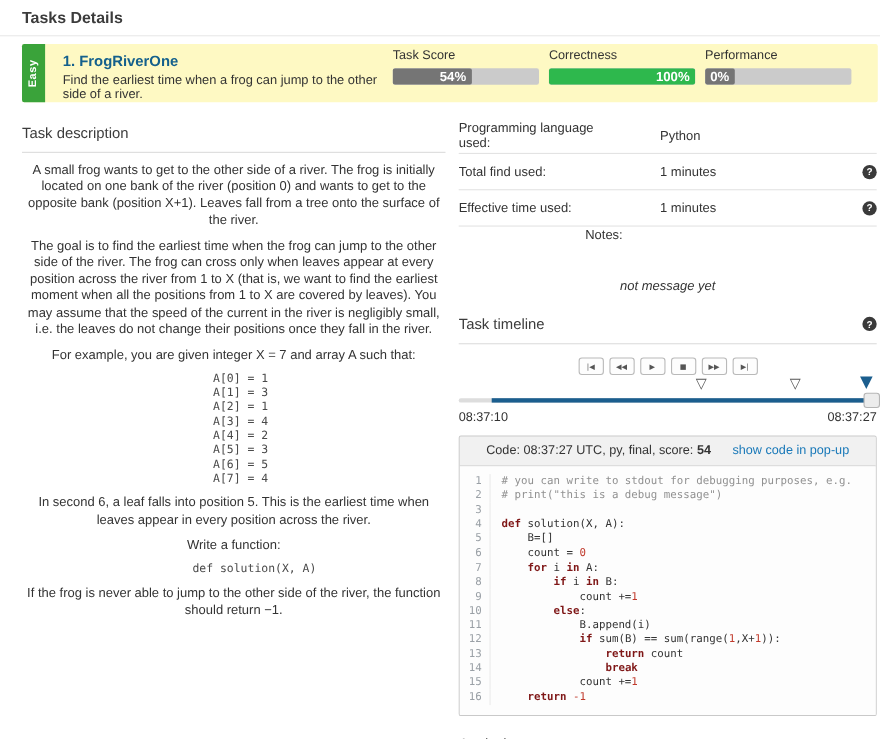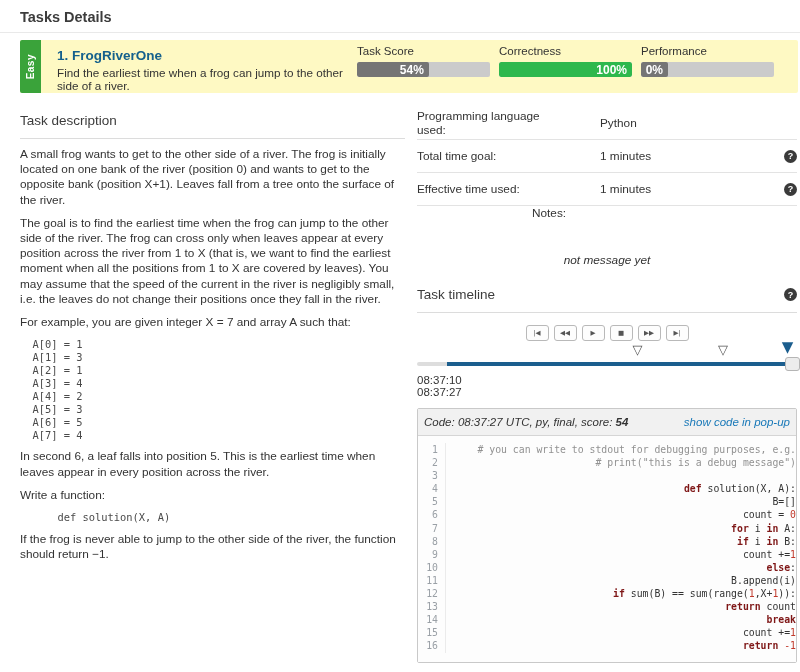--- a/index.html
+++ b/index.html
@@ -26,21 +26,21 @@
 
   .main { display:flex; margin:0 3px 0 20px; gap:12px; }
   .col-left { width:385px; }
   .col-right { width:380px; }
 
   .section-heading { font-size:13.5px; color:#3c3c3c; padding:6px 0 10px; border-bottom:1px solid #dcdcdc; }
   .heading-row { display:flex; justify-content:space-between; align-items:center; border-bottom:1px solid #dcdcdc; padding:6px 0 10px; }
   .heading-row .hr-title { font-size:13.5px; color:#3c3c3c; }
 
   
-  .desc-body { font-size:11.8px; line-height:15.2px; color:#333; }
+  .desc-body { font-size:11.8px; line-height:15.2px; color:#333;text-align:center; }
   .desc-body p { margin:8px 0; }
   .desc-body pre { font-family:"DejaVu Sans Mono","Liberation Mono",monospace; font-size:10.4px;
                    line-height:12.9px; color:#4a4a4a; margin:8px 0; }
 
   
   .sol-row { display:flex; align-items:center; min-height:33px; font-size:11.8px; border-bottom:1px solid #e3e3e3;gap:33px; }
   .sol-row:last-child { border-bottom:none;flex-direction:column; }
   .sol-label { width:150px; }
   .sol-value { flex:1; }
   .sol-value.italic { font-style:italic; }
@@ -52,32 +52,32 @@
   .ctrl-btn { width:23px; height:16px; border:1px solid #b9b9b9; border-radius:3px; background:#fdfdfd;
               color:#555; font-size:6.5px; display:flex; align-items:center; justify-content:center;
               font-family:"DejaVu Sans",sans-serif; cursor:pointer; }
   .marker-row { position:relative; height:16px; margin-top:1px; font-family:"DejaVu Sans",sans-serif; }
   .marker { position:absolute; transform:translateX(-50%); font-size:13px; color:#555; top:-1px; line-height:15px; cursor:pointer; }
   .marker.filled { color:#1b5e8e; font-size:15px; top:-3px; }
   .slider { position:relative; height:4px; margin-top:3px; background:#ddd; border-radius:2px; }
   .slider-fill { position:absolute; left:8%; right:0; top:0; bottom:0; background:#1b5e8e; }
   .slider-handle { position:absolute; right:-3px; top:-5px; width:15px; height:14px; background:#ececec;
                    border:1px solid #b5b5b5; border-radius:3px; cursor:pointer; }
-  .time-row { display:flex; justify-content:space-between; font-size:11.5px; margin-top:8px; color:#333;flex-direction:column; }
+  .time-row { display:flex; justify-content:space-between; font-size:11.5px; margin-top:8px; color:#333; }
 
   
   .code-panel { border:1px solid #c9c9c9; border-radius:2px; margin-top:10px; }
-  .code-header { background:#f1f1f1; border-bottom:1px solid #d5d5d5; padding:7px 6px; display:flex;
-                 justify-content:space-between; align-items:center; font-size:11.5px; color:#333;font-style:italic; }
+  .code-header { background:#f1f1f1; border-bottom:1px solid #d5d5d5; padding:7px 24px; display:flex;
+                 justify-content:space-between; align-items:center; font-size:11.5px; color:#333; }
   .code-link { color:#1878b8; cursor:pointer; }
   .code-body { background:#fdfdfd; padding:7px 0 9px; font-family:"DejaVu Sans Mono","Liberation Mono",monospace;
                font-size:9.8px; line-height:13.1px; }
   .code-line { display:flex; }
   .gutter { width:27px; text-align:right; padding-right:7px; color:#9aa0a6; flex-shrink:0; }
-  .code-text { white-space:pre; color:#333; flex:1; border-left:1px solid #ebebeb; padding-left:10px; min-height:13.1px;text-align:right; }
+  .code-text { white-space:pre; color:#333; flex:1; border-left:1px solid #ebebeb; padding-left:10px; min-height:13.1px; }
   .code-text .k { color:#7f1717; font-weight:bold; }
   .code-text .n { color:#c0392b; }
   .code-text .c { color:#919191; }
 
   .analysis-section { margin-top:12px; }
 </style>
 </head>
 <body>
 
 <div class="page">
@@ -145,21 +145,21 @@
     </div>
 
     <div class="col-right">
 
       <div>
           <div class="sol-row">
             <span class="sol-label">Programming language used:</span>
             <span class="sol-value">Python</span>
           </div>
           <div class="sol-row">
-            <span class="sol-label">Total time goal:</span>
+            <span class="sol-label">Total find used:</span>
             <span class="sol-value">1 minutes</span>
             <span class="help-icon">?</span>
           </div>
           <div class="sol-row">
             <span class="sol-label">Effective time used:</span>
             <span class="sol-value">1 minutes</span>
             <span class="help-icon">?</span>
           </div>
           <div class="sol-row">
             <span class="sol-label">Notes:</span>

